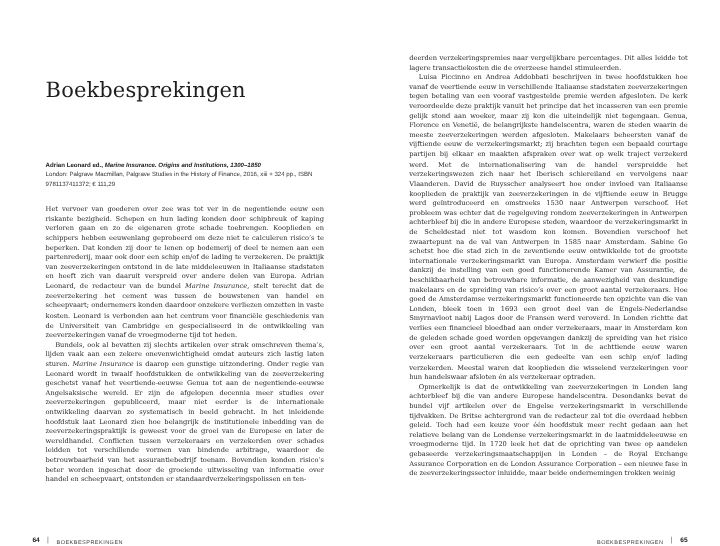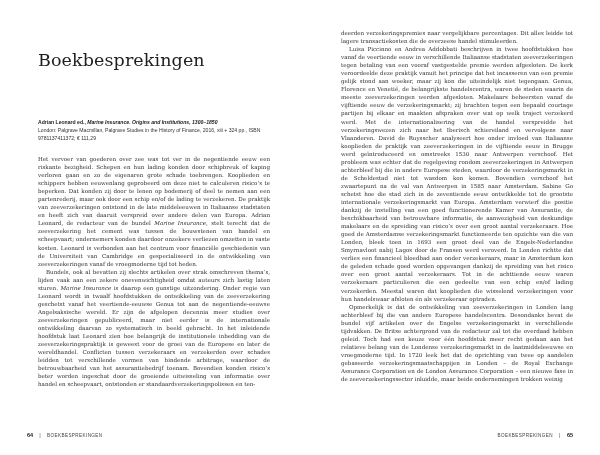--- a/index.html
+++ b/index.html
@@ -2,21 +2,21 @@
 <html><head>
 <meta charset="utf-8">
 <style>
   html, body { margin: 0; padding: 0; }
   body {
     width: 600px; height: 455px; overflow: hidden;
     background: #ffffff; color: #2a2a2a;
     font-family: "DejaVu Serif", "Liberation Serif", serif;
     position: relative;
   }
-  .page { position: absolute; top: 0; height: 369px; }
+  .page { position: absolute; top: 16px; height: 369px; }
   .page-left { left: 0; width: 300px; }
   .page-right { left: 300px; width: 300px; }
 
   .title {
     position: absolute; left: 38px; top: 50px;
     font-size: 17.5px; color: #1e1e1e; margin: 0; font-weight: normal;
     letter-spacing: 0.1px;
   }
   .biblio {
     position: absolute; left: 38px; top: 118px; width: 240px;

